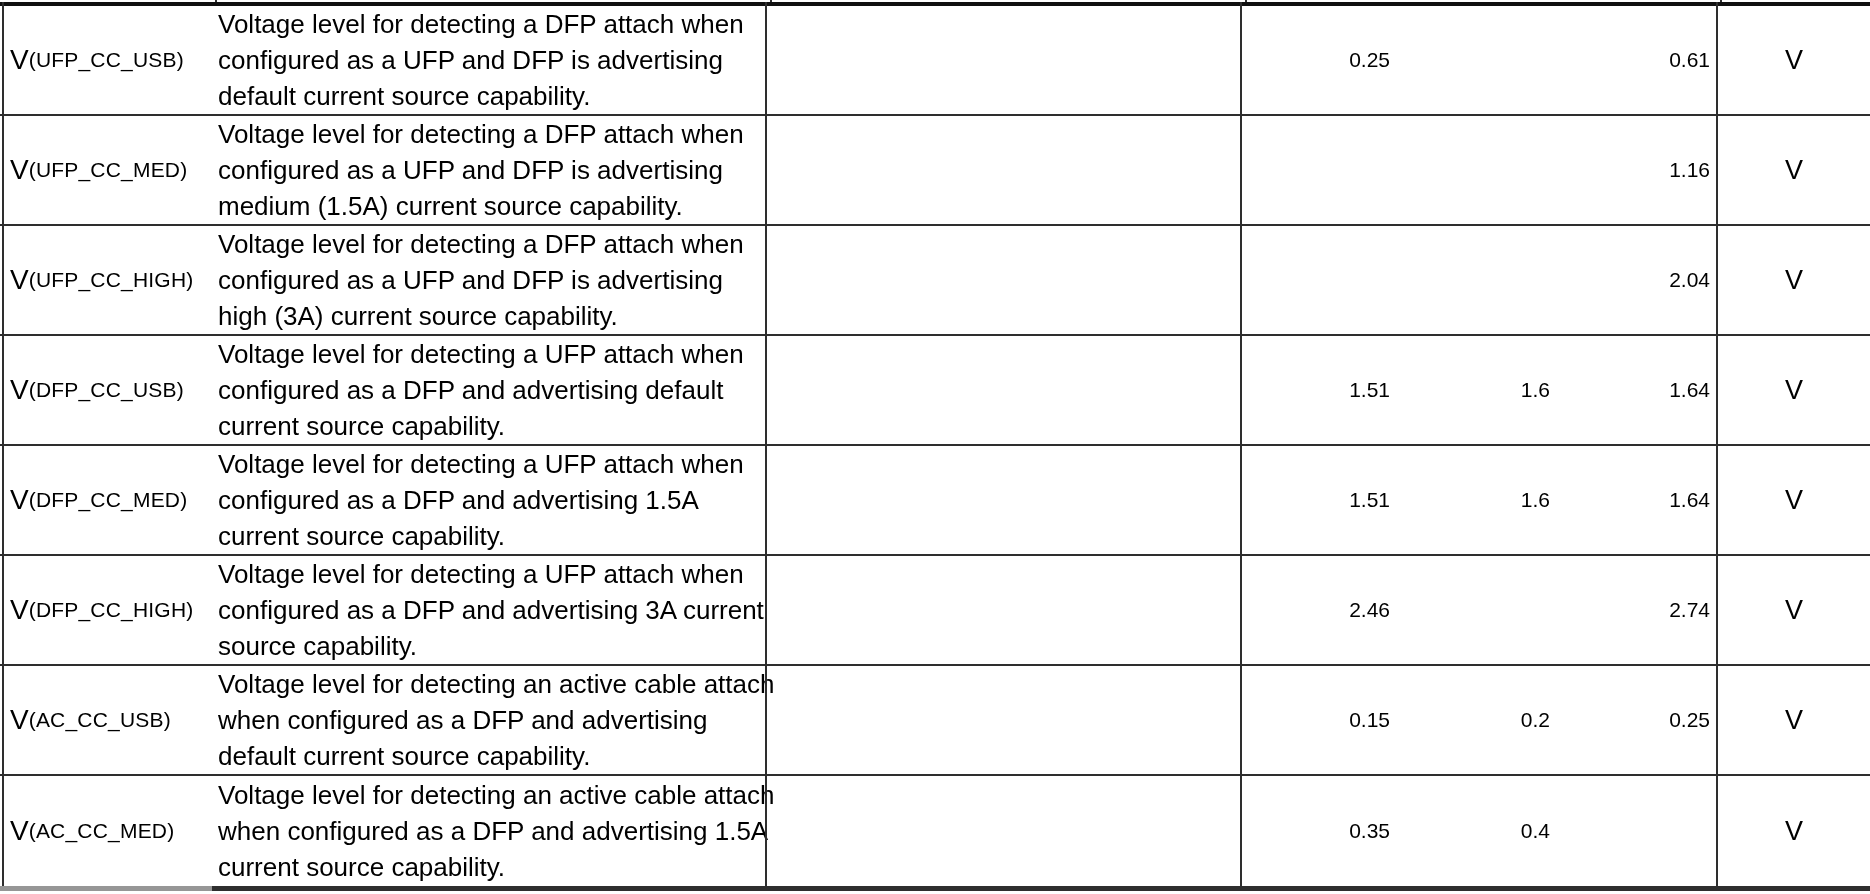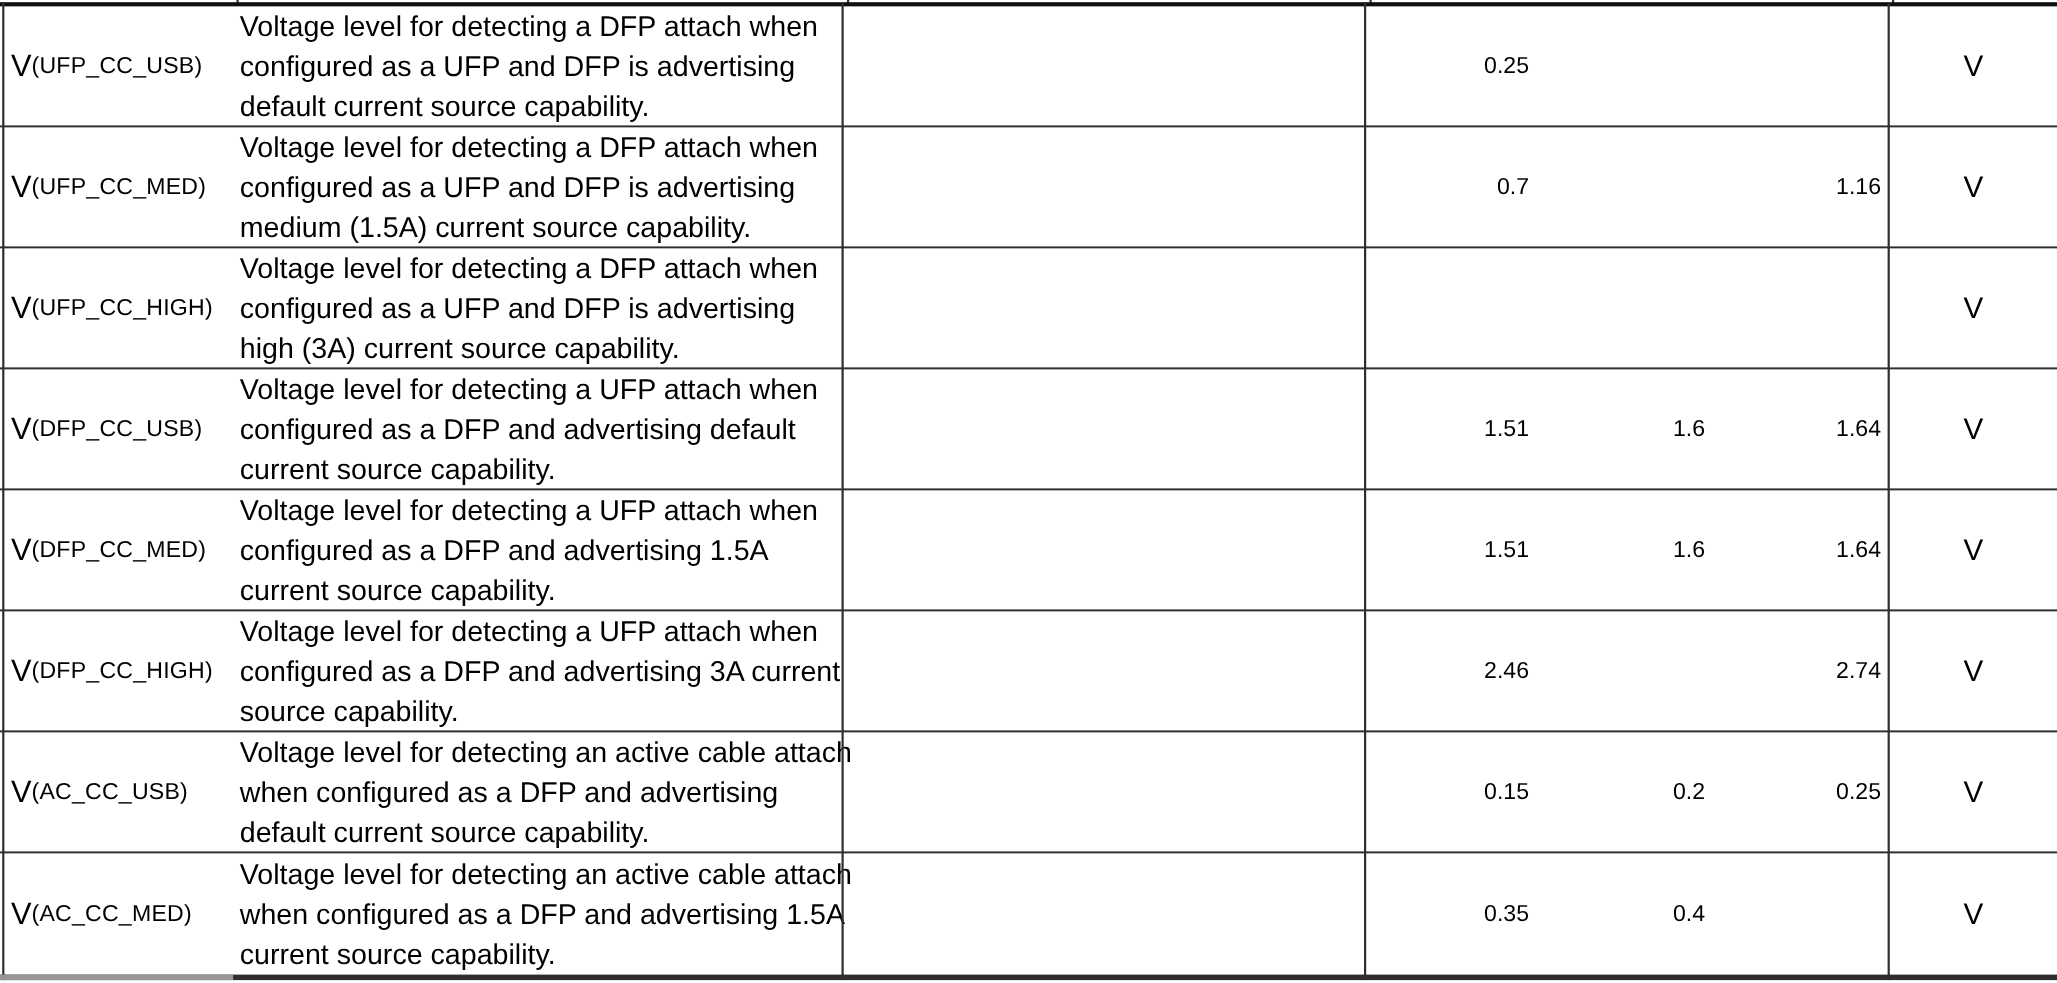--- a/index.html
+++ b/index.html
@@ -47,48 +47,49 @@
     <div class="cell sym">
         <span>V</span>
         <sub>(UFP_CC_USB)</sub>
       </div>
     <div class="cell desc">
         <span>Voltage level for detecting a DFP attach when configured as a UFP and DFP is advertising default current source capability.</span>
       </div>
     <div class="cell test"></div>
     <div class="cell val min">0.25</div>
     <div class="cell val typ"></div>
+    <div class="cell val max">0.61</div>
     <div class="cell unit">V</div>
   </div>
 
   <div class="row" style="top:116px">
     <div class="cell sym">
         <span>V</span>
         <sub>(UFP_CC_MED)</sub>
       </div>
     <div class="cell desc">
         <span>Voltage level for detecting a DFP attach when configured as a UFP and DFP is advertising medium (1.5A) current source capability.</span>
       </div>
     <div class="cell test"></div>
-    <div class="cell val min">0.7</div>
     <div class="cell val typ"></div>
     <div class="cell val max">1.16</div>
     <div class="cell unit">V</div>
   </div>
 
   <div class="row" style="top:226px">
     <div class="cell sym">
         <span>V</span>
         <sub>(UFP_CC_HIGH)</sub>
       </div>
     <div class="cell desc">
         <span>Voltage level for detecting a DFP attach when configured as a UFP and DFP is advertising high (3A) current source capability.</span>
       </div>
     <div class="cell test"></div>
     <div class="cell val typ"></div>
+    <div class="cell val max">2.04</div>
     <div class="cell unit">V</div>
   </div>
 
   <div class="row" style="top:336px">
     <div class="cell sym">
         <span>V</span>
         <sub>(DFP_CC_USB)</sub>
       </div>
     <div class="cell desc">
         <span>Voltage level for detecting a UFP attach when configured as a DFP and advertising default current source capability.</span>

